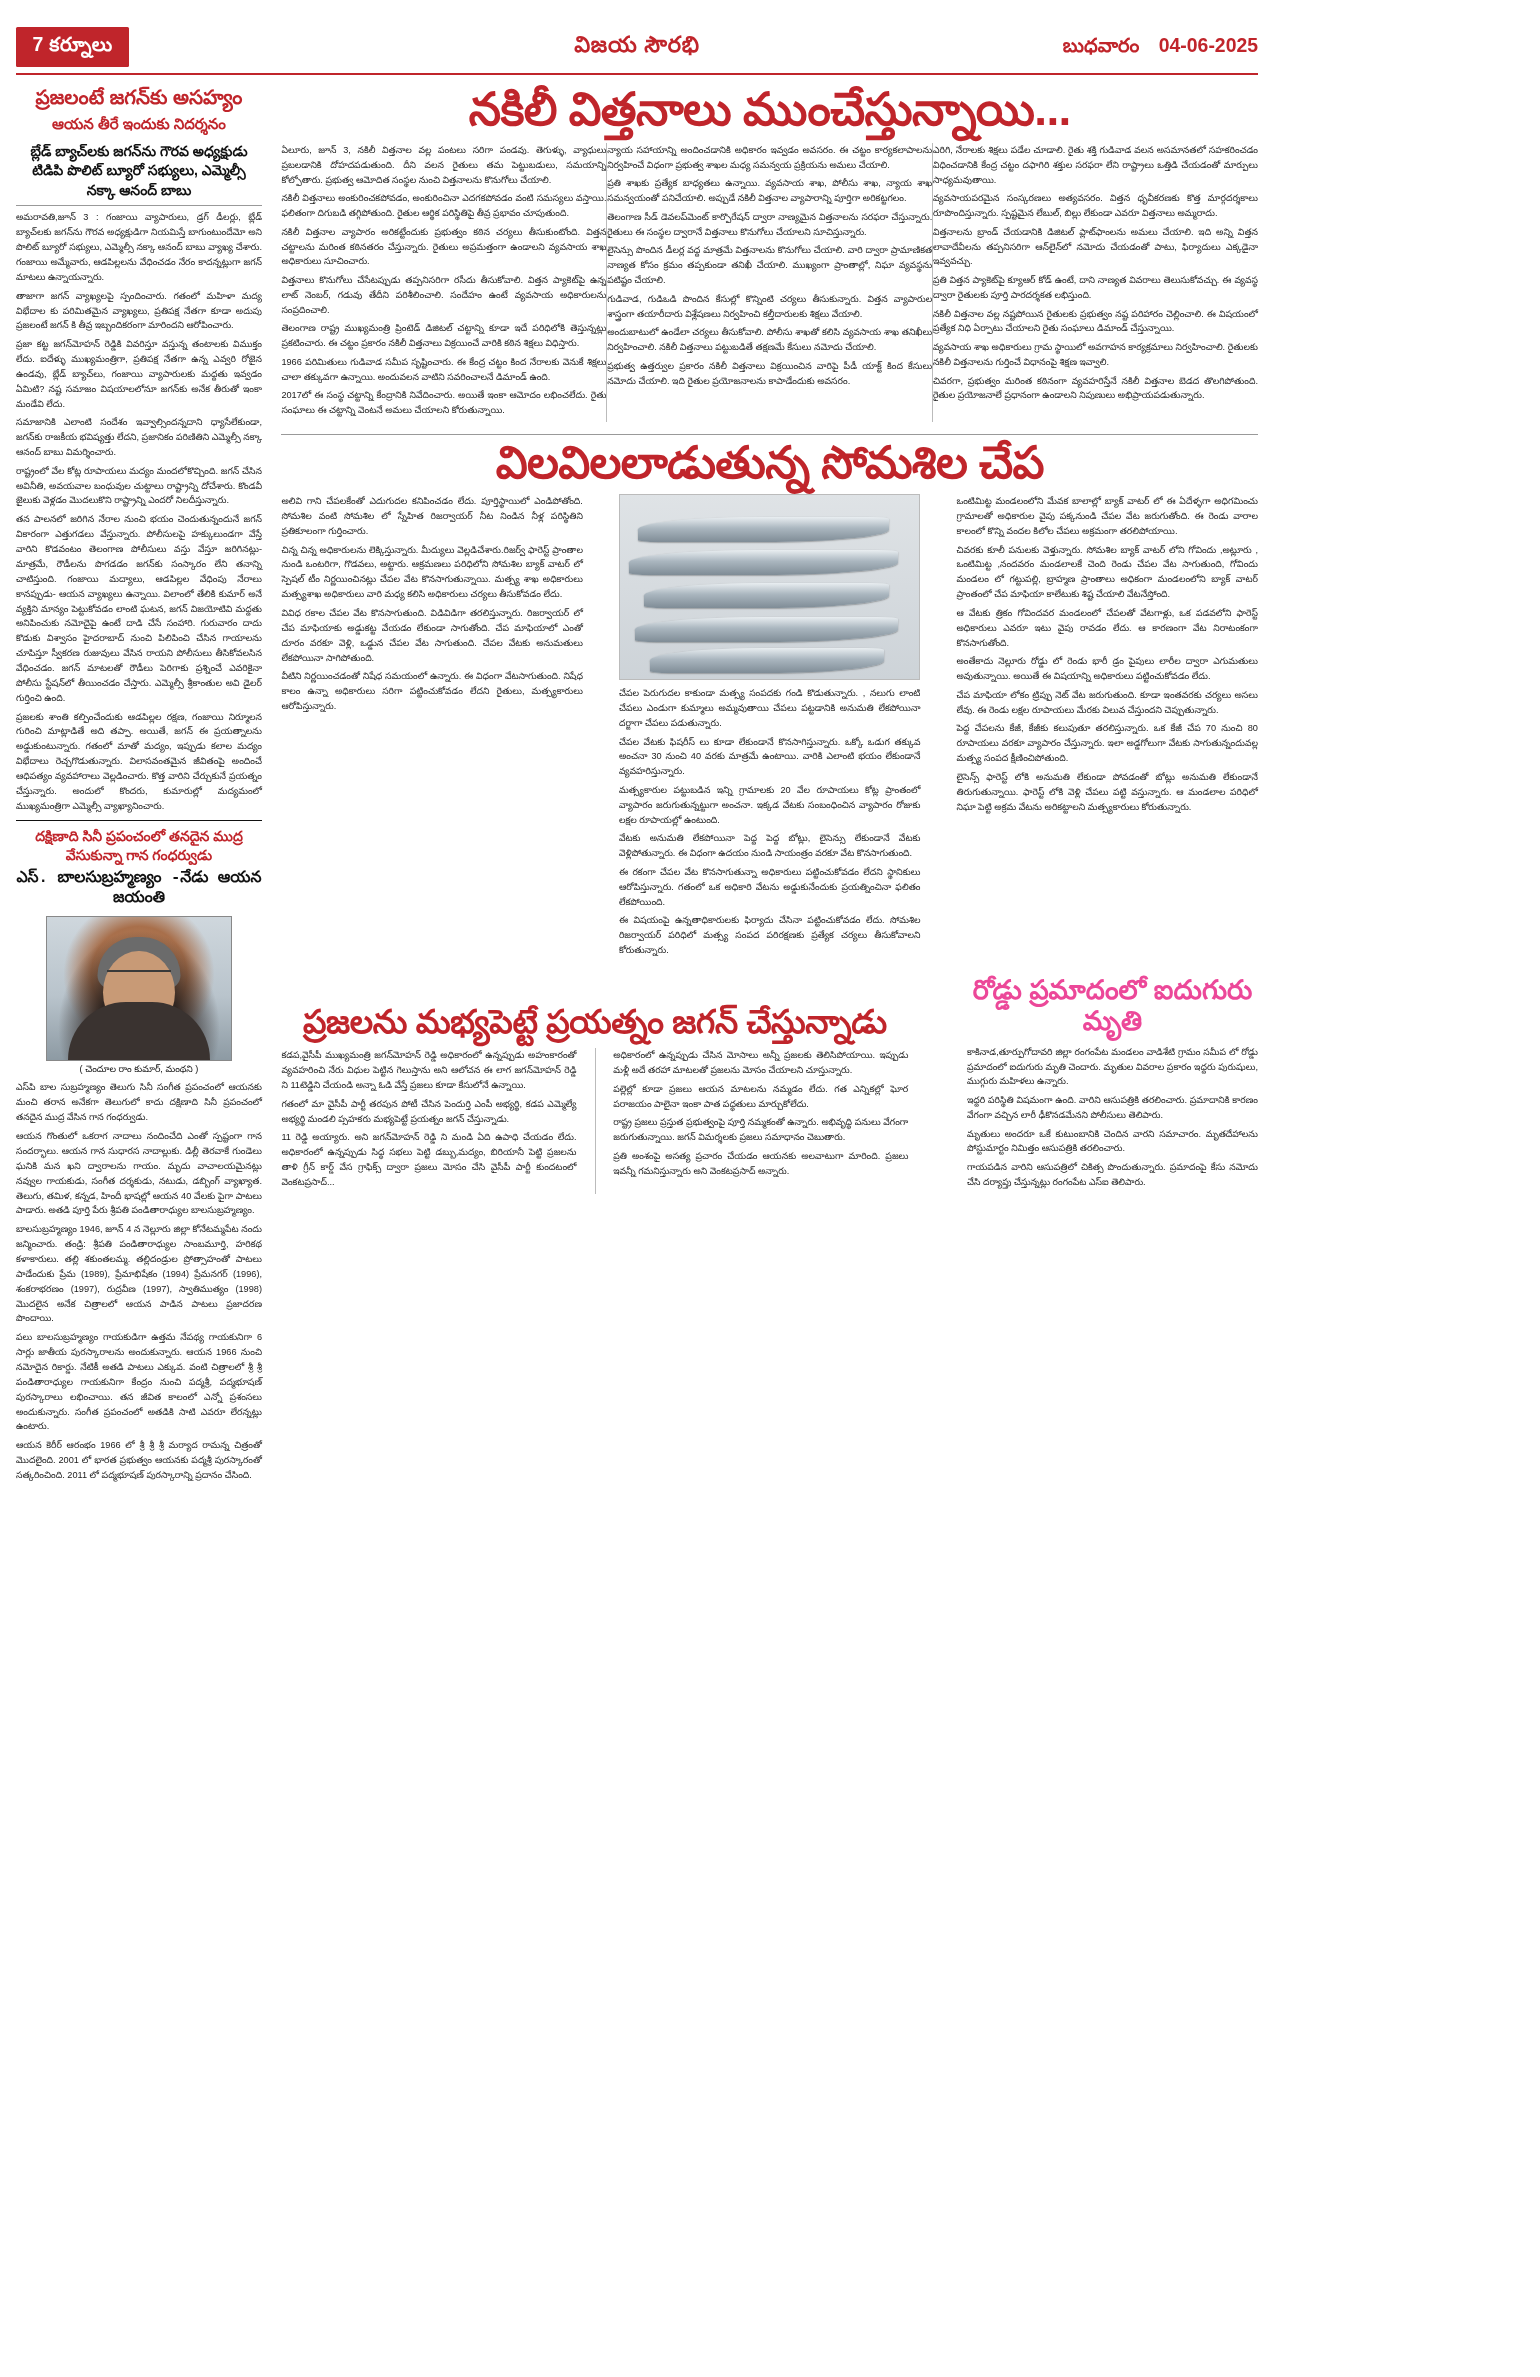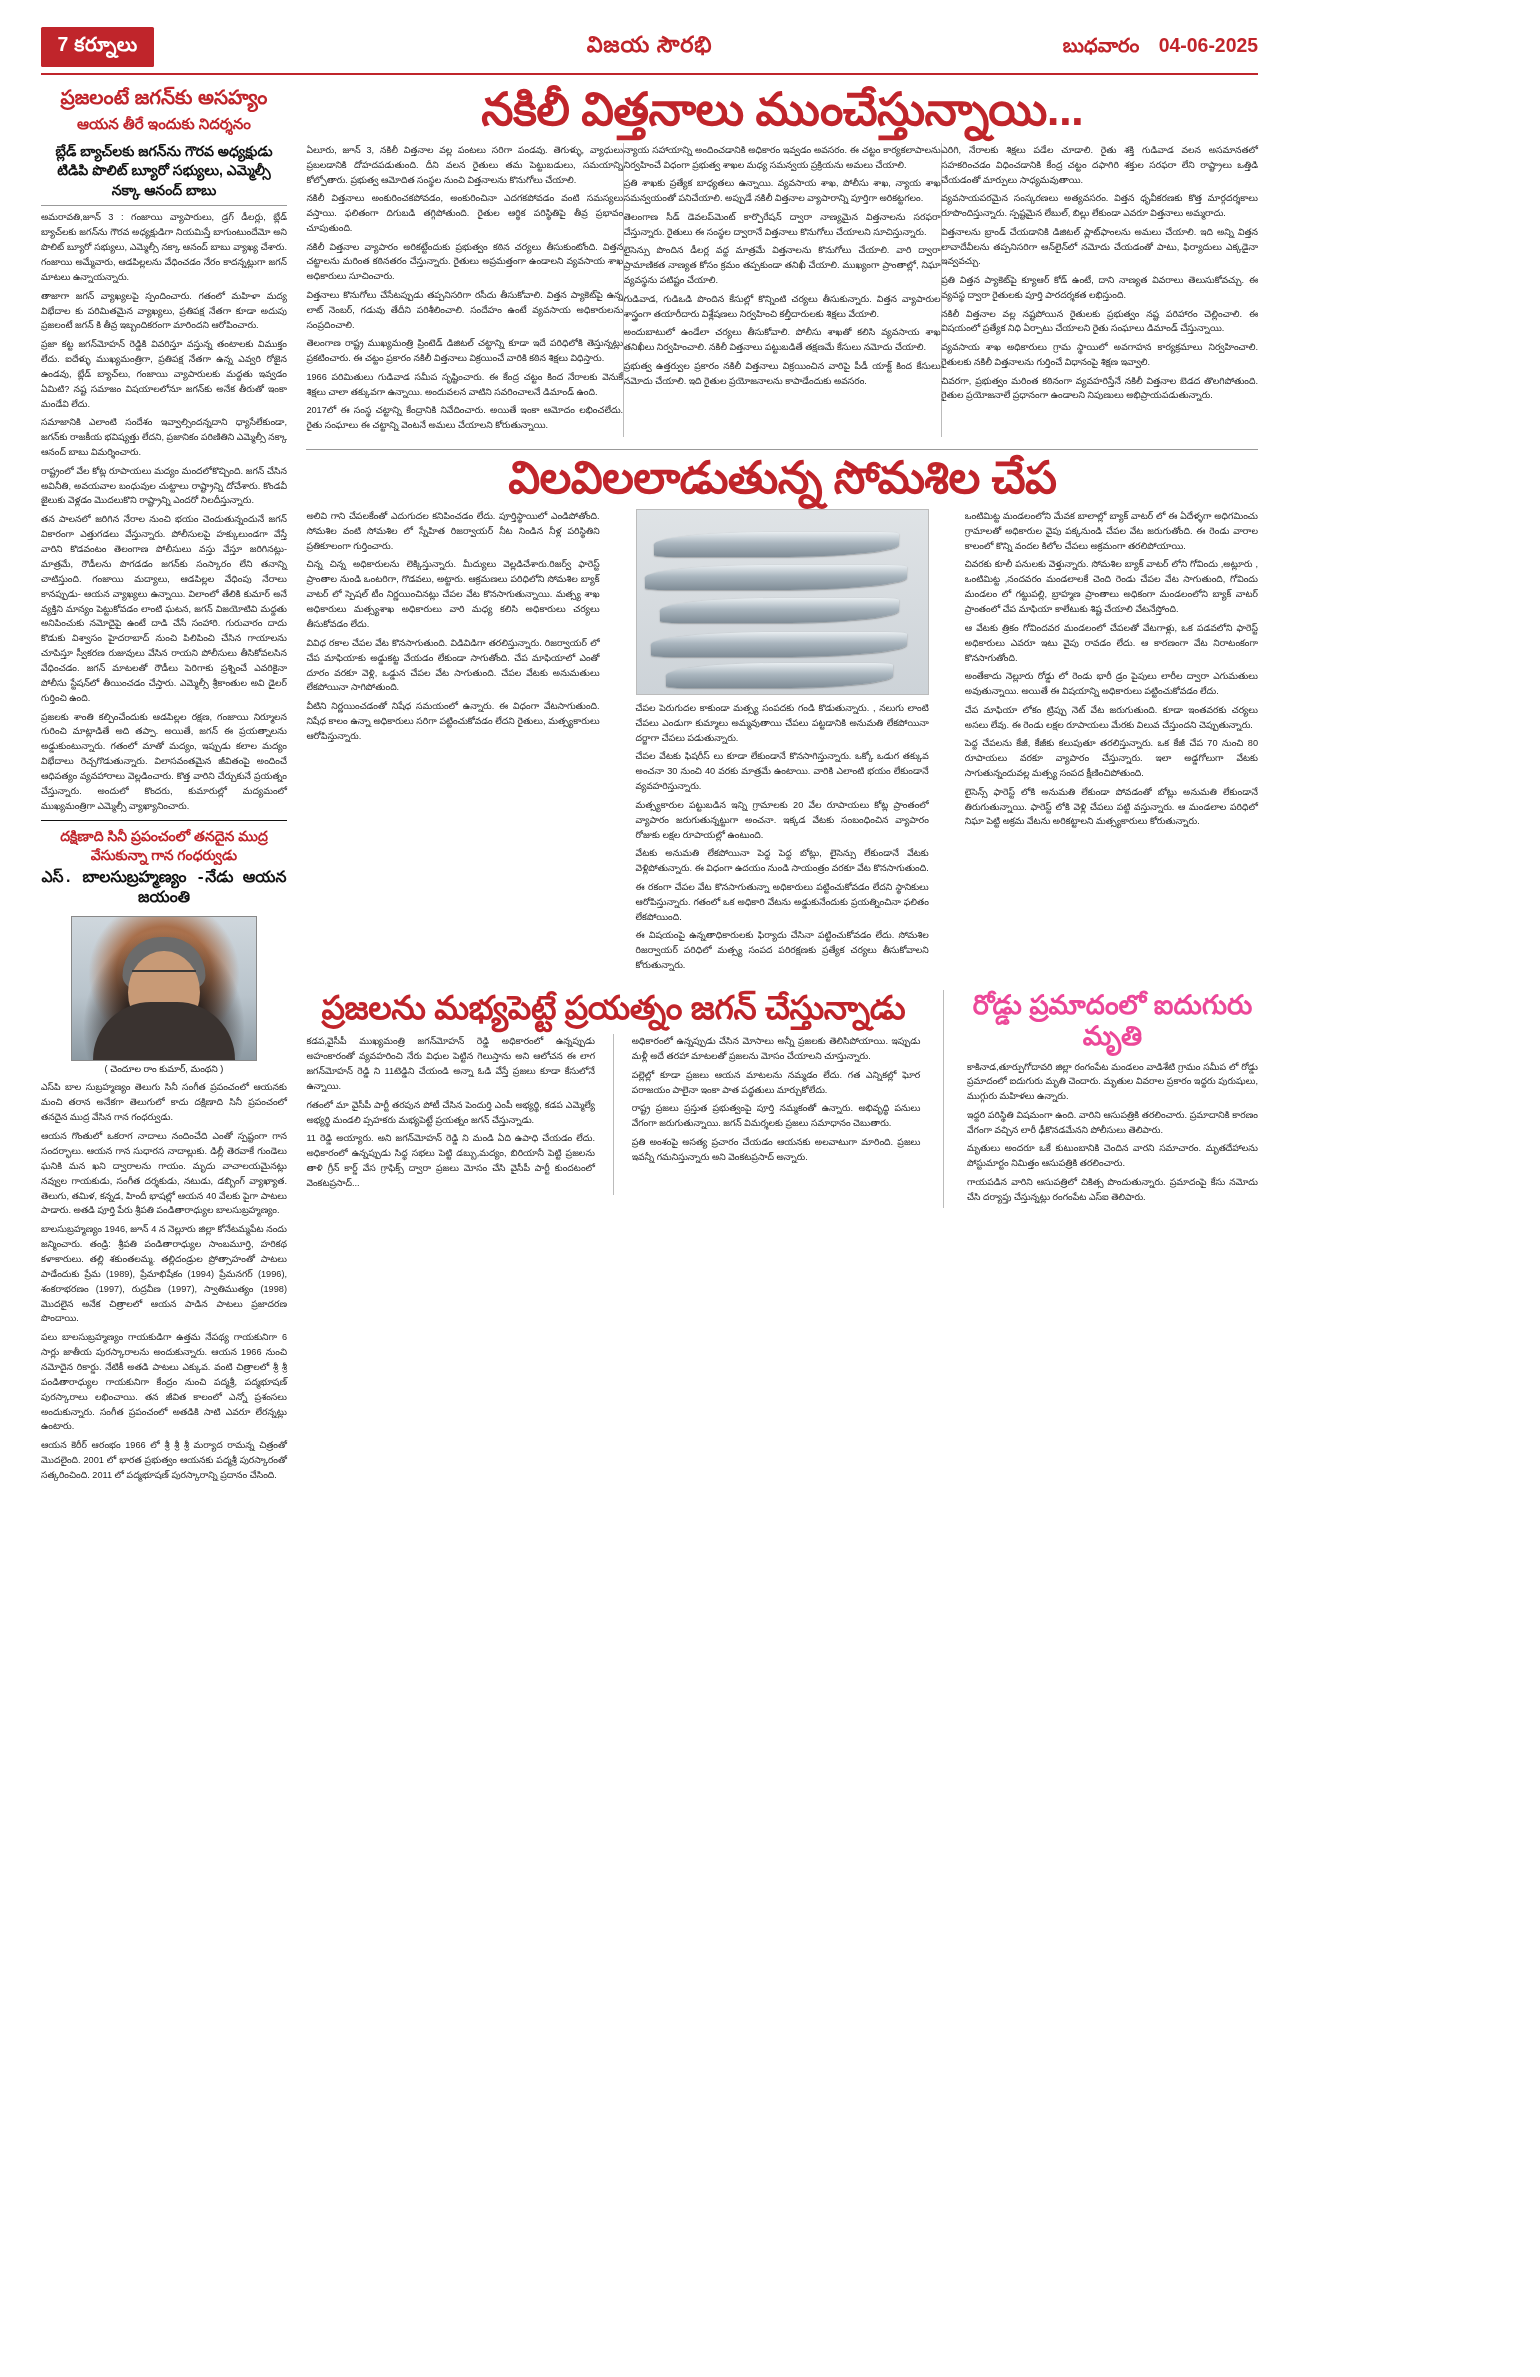--- a/index.html
+++ b/index.html
@@ -9,21 +9,21 @@
     height: 2377px;
     background: #ffffff;
     font-family: "Liberation Sans", sans-serif;
     color: #111;
     position: relative;
   }
   .page {
     position: relative;
     width: 1285px;
     height: 2377px;
-    padding: 21px 27px 15px 41px;
+    padding: 21px 27px 15px 16px;
   }
 
   
   .masthead {
     position: relative;
     height: 54px;
     border-bottom: 2.2px solid #c0252b;
     display: flex;
     align-items: center;
   }
@@ -223,22 +223,23 @@
     position: absolute;
     height: 25px;
     border-radius: 50% 8% 50% 8%;
     background: linear-gradient(180deg, #e9eef1 0%, #aab6bf 45%, #7f8c96 100%);
     box-shadow: 0 0.7px 1.5px rgba(0,0,0,0.35);
   }
 
   
   .bottom-section {
     display: flex;
-    gap: 23px;
+    gap: 29px;
     margin-top: 13.4px;
+    align-items: flex-end;
   }
   .bot-left { flex: 1; }
   .bot-right { width: 291px; flex: none; }
   .bot-head {
     font-size: 33px;
     color: #c0252b;
     font-weight: bold;
     text-align: center;
     line-height: 1.12;
     letter-spacing: -0.4px;

